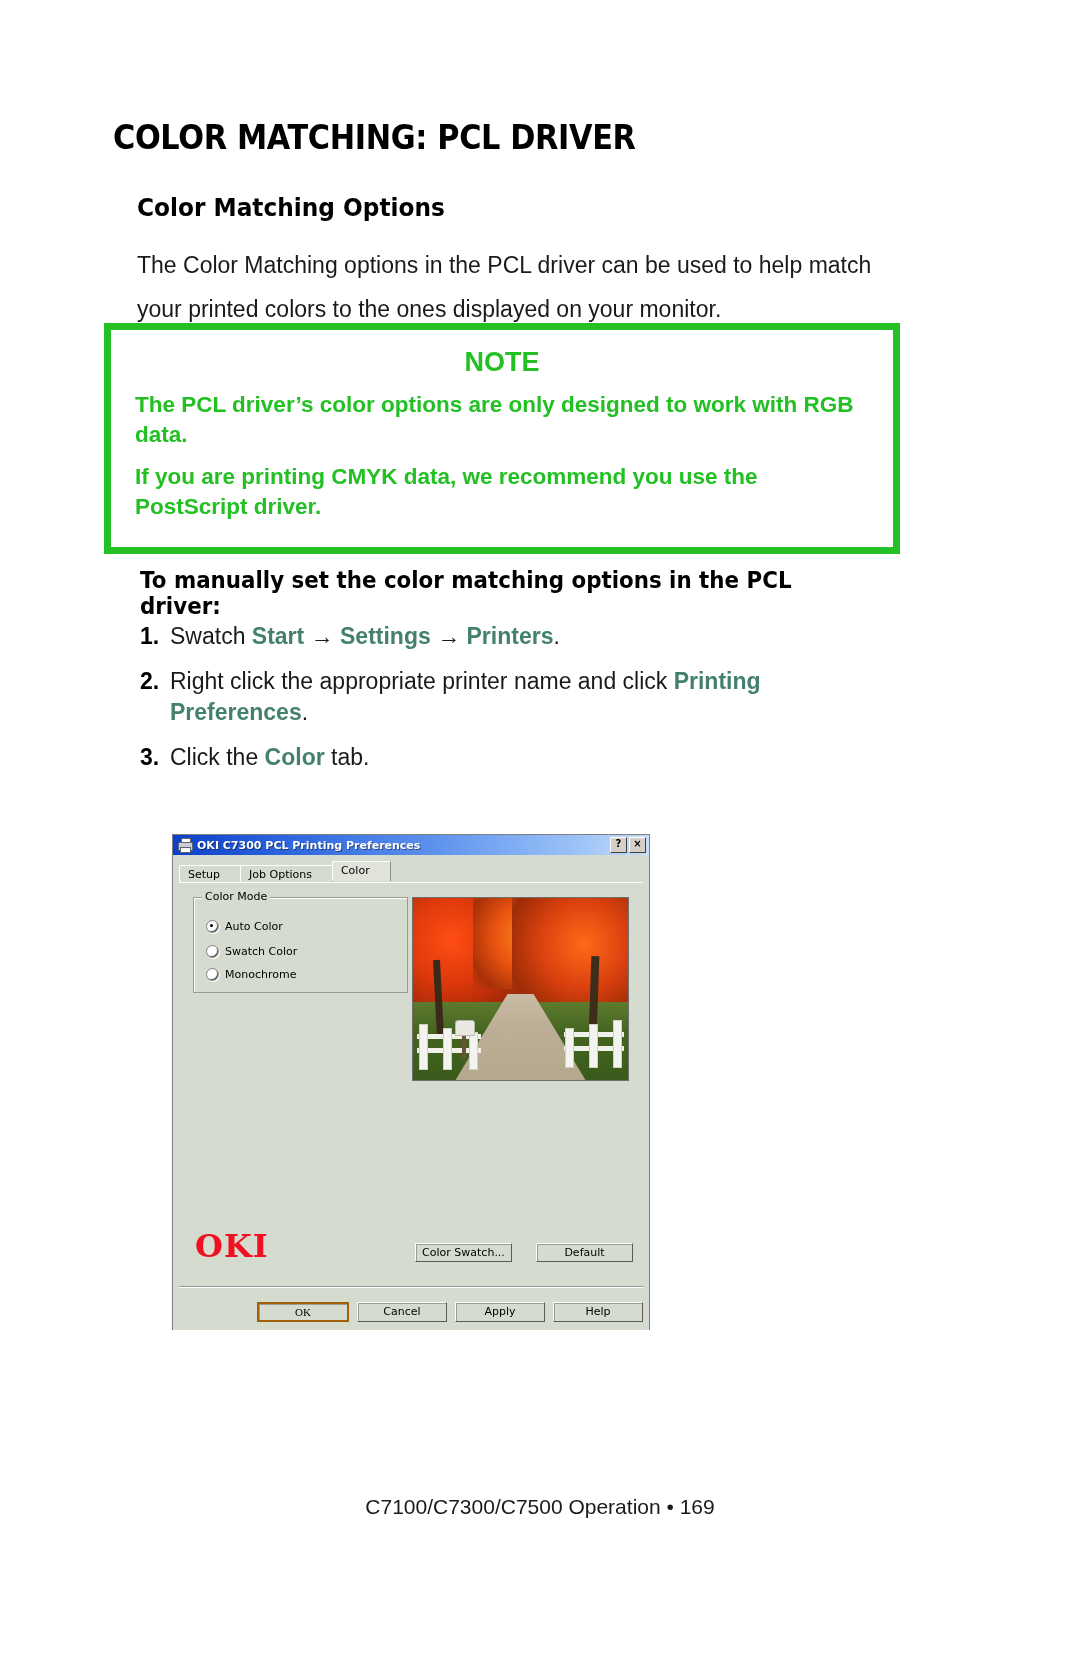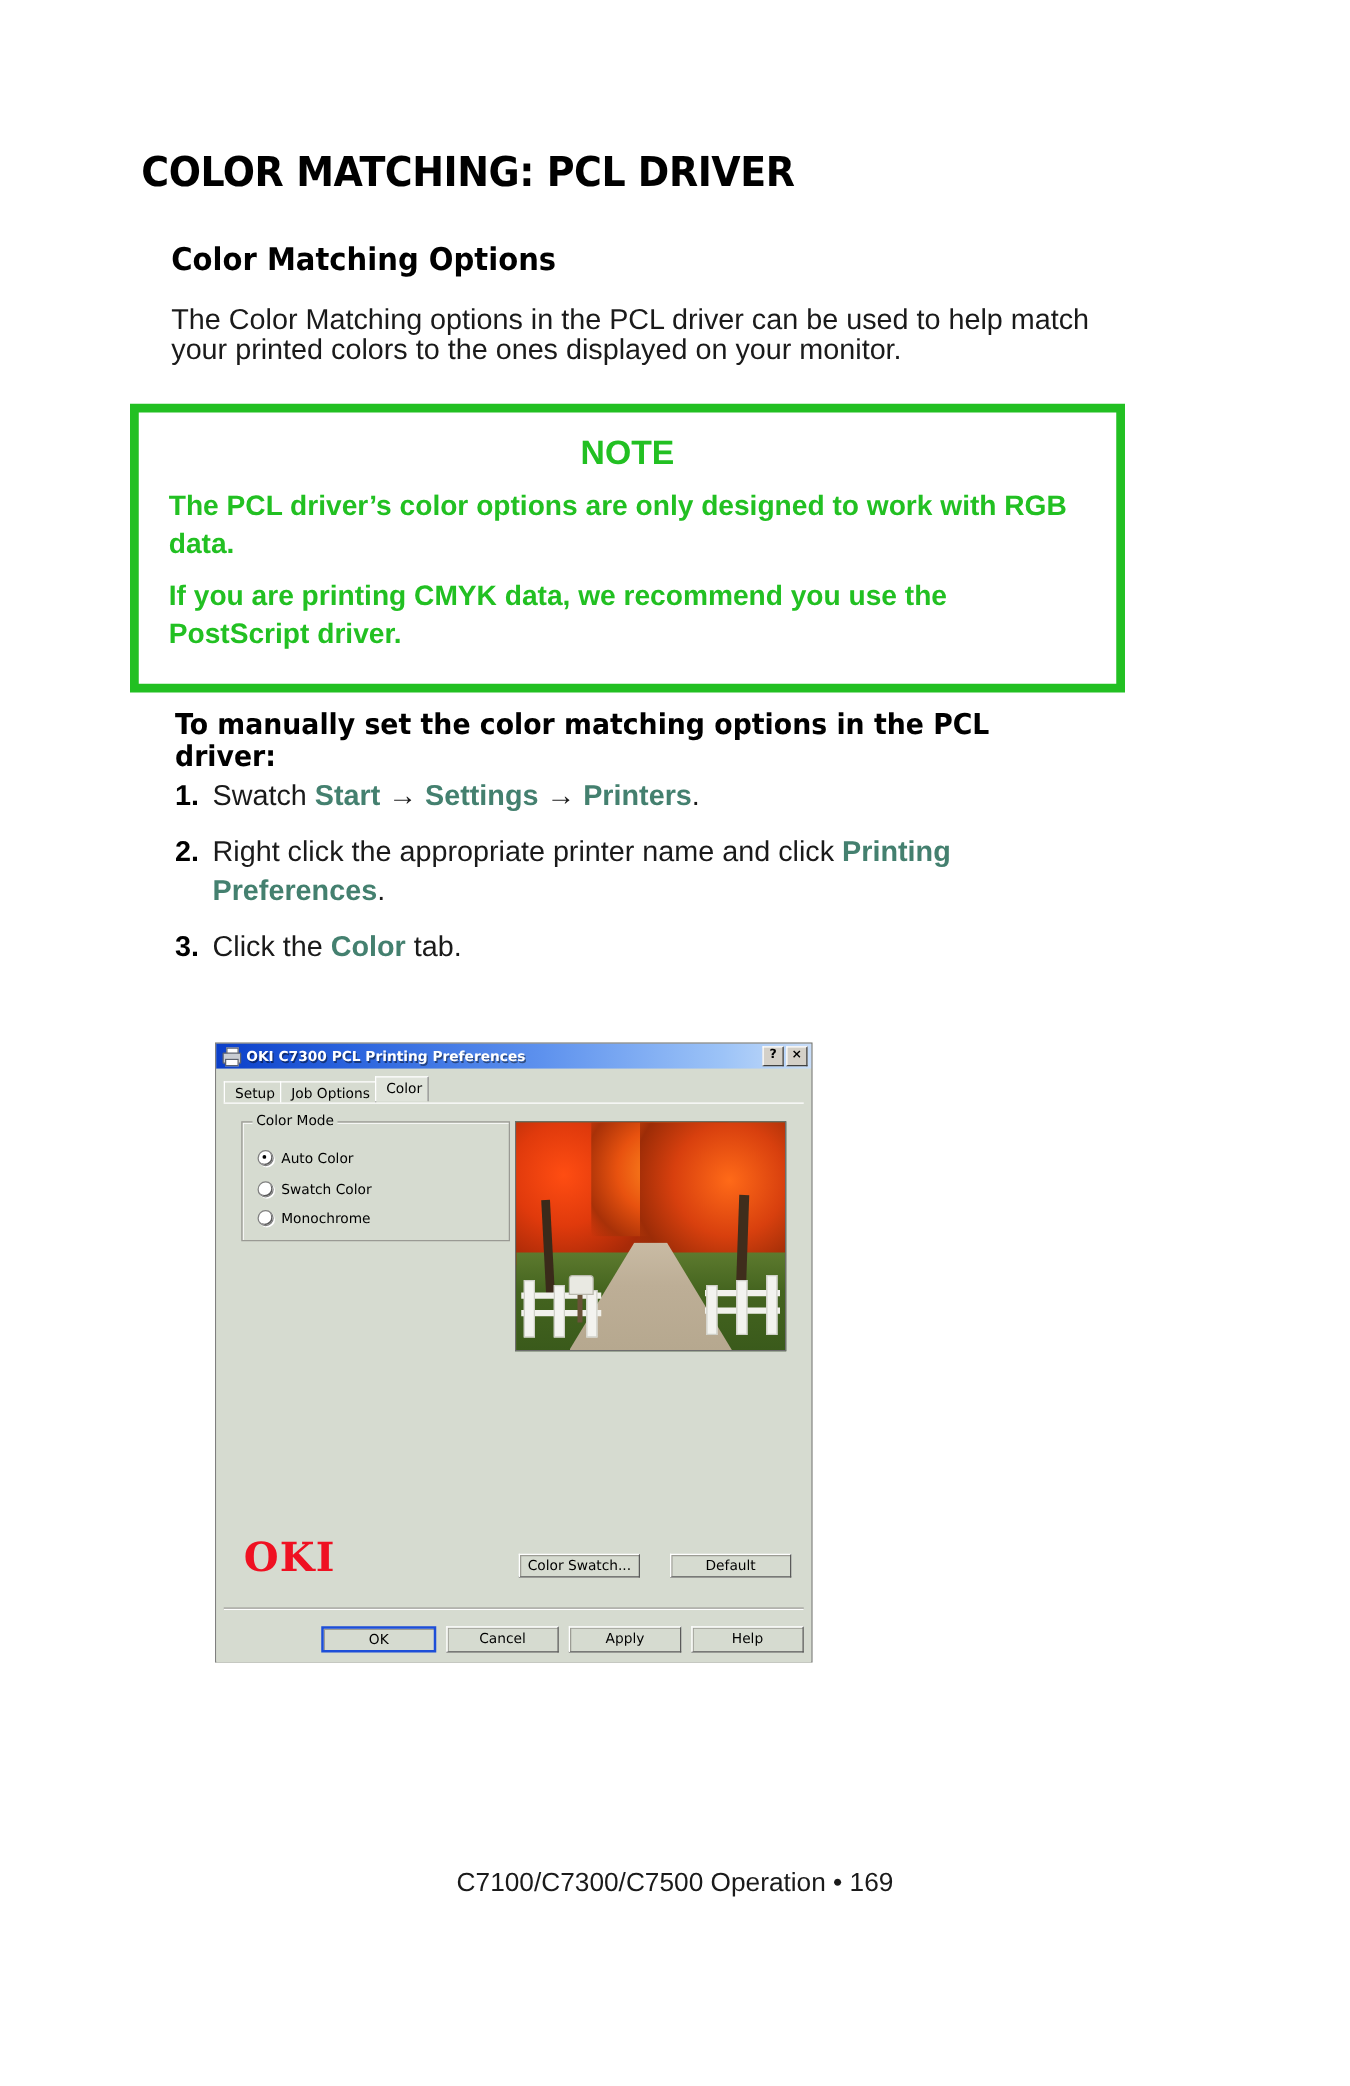--- a/index.html
+++ b/index.html
@@ -21,21 +21,21 @@
     transform:scaleX(0.92);transform-origin:left center;
   }
   .h2{
     position:absolute;left:137px;top:172px;width:700px;
     font-family:"DejaVu Sans","Liberation Sans",sans-serif;
     font-weight:bold;font-size:25px;color:#000;
     transform:scaleX(0.93);transform-origin:left center;
   }
   .bodytext{
     position:absolute;left:137px;top:220px;width:760px;
-    font-size:23px;line-height:24px;color:#1a1a1a;
+    font-size:23px;line-height:44px;color:#1a1a1a;
   }
 
   
   .notebox{
     position:absolute;left:104px;top:309px;
     width:796px;height:231px;
     border:7px solid #22c022;
     background:#ffffff;
     box-sizing:border-box;
     margin-top:14px;
@@ -104,21 +104,21 @@
     font-size:10px;line-height:12px;text-align:center;color:#000;font-weight:bold;
   }
   .dlg-body{position:relative;height:475px;background:#d6dbd0;}
 
   
   .tabs{position:absolute;left:6px;top:6px;display:flex;align-items:flex-end;}
   .tab{
     background:#d6dbd0;
     border:1px solid #8d8d8d;border-bottom:none;
     border-top-color:#ffffff;border-left-color:#ffffff;
-    padding:2px 4px 2px 8px;font-size:11px;margin-right:-1px;
+    padding:2px 20px 2px 8px;font-size:11px;margin-right:-1px;
     position:relative;top:2px;
   }
   .tab.active{
     background:#dfe3da;top:0;padding-bottom:4px;z-index:3;
     border-color:#ffffff #8d8d8d #dfe3da #ffffff;
   }
 
   
   .panel{
     position:absolute;left:6px;top:27px;right:6px;bottom:58px;
@@ -184,21 +184,21 @@
   
   .btn{
     background:#d6dbd0;
     border:1px solid #ffffff;
     border-right-color:#5a5a5a;border-bottom-color:#5a5a5a;
     box-shadow:1px 1px 0 #9c9c94 inset;
     font-size:11px;text-align:center;
     padding:2px 0;
     color:#000;
   }
-  .btn.def{border:2px solid #1d4ed8;}
+  .btn.def{border:2px solid #a16207;font-family:Liberation Serif, serif;}
   .row-upper{position:absolute;right:10px;bottom:10px;display:flex;gap:24px;}
   .row-upper .btn{width:95px;}
   .row-lower{
     position:absolute;left:6px;right:6px;bottom:8px;
     display:flex;justify-content:flex-end;gap:8px;
   }
   .row-lower .btn{width:88px;}
   .sep{
     position:absolute;left:6px;right:6px;bottom:42px;height:1px;background:#9a9a94;
     border-bottom:1px solid #ffffff;

